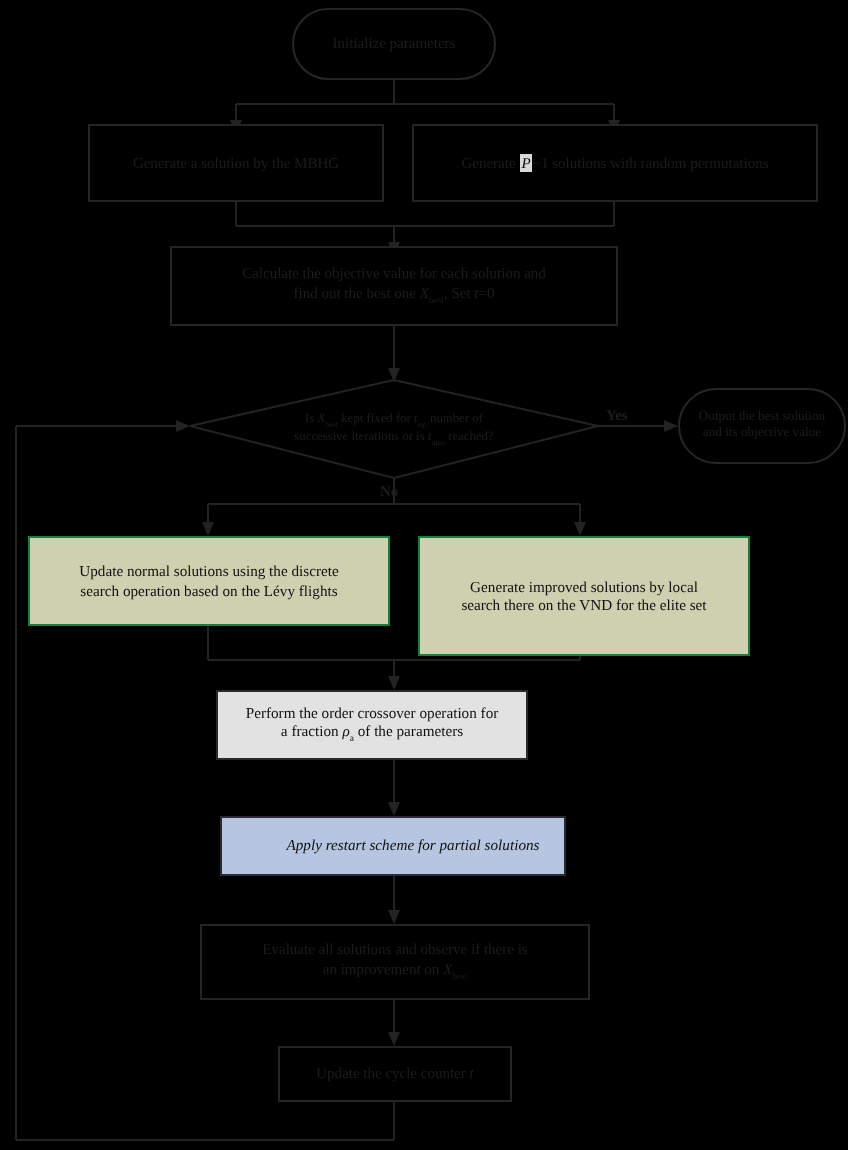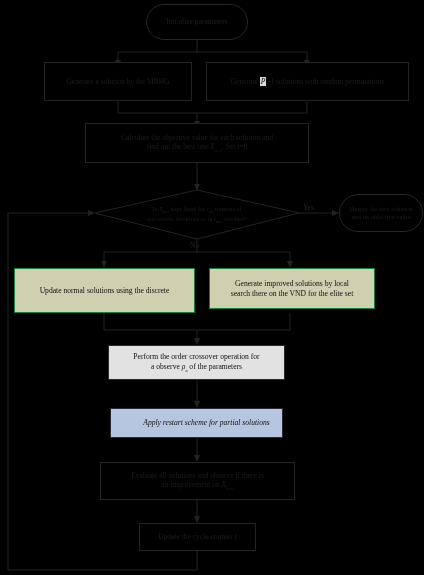--- a/index.html
+++ b/index.html
@@ -187,34 +187,35 @@
   <div class="node terminal" style="left:339px;top:194px;width:84px;height:38px;font-size:6.6px;">
     <span class="txt">
       <span>Output the best solution</span><br>
       <span>and its objective value</span>
     </span>
   </div>
 
   <div class="node proc-olive" style="left:14px;top:268px;width:181px;height:45px;font-size:7.6px;">
     <span class="txt">
       <span>Update normal solutions using the discrete</span><br>
-    </span>
-  </div>
-
-  <div class="node proc-olive" style="left:209px;top:268px;width:166px;height:41px;font-size:7.6px;">
+      <span>search operation based on the Lévy flights</span>
+    </span>
+  </div>
+
+  <div class="node proc-olive" style="left:209px;top:268px;width:166px;height:60px;font-size:7.6px;">
     <span class="txt">
       <span>Generate improved solutions by local</span><br>
       <span>search there on the VND for the elite set</span>
     </span>
   </div>
 
-  <div class="node proc-grey" style="left:108px;top:345px;width:177px;height:35px;font-size:7.6px;">
+  <div class="node proc-grey" style="left:108px;top:345px;width:156px;height:35px;font-size:7.6px;">
     <span class="txt">
       <span>Perform the order crossover operation for</span><br>
-      <span>a observe </span><i class="v">ρ</i><sub>a</sub><span> of the parameters</span>
+      <span>a fraction </span><i class="v">ρ</i><sub>a</sub><span> of the parameters</span>
     </span>
   </div>
 
   <div class="node proc-blue" style="left:110px;top:408px;width:173px;height:30px;font-size:7.6px;padding-left:24px;">
     <span class="txt">Apply restart scheme for partial solutions</span>
   </div>
 
   <div class="node proc-dark" style="left:100px;top:462px;width:195px;height:38px;font-size:7.5px;">
     <span class="txt">
       <span>Evaluate all solutions and observe if there is</span><br>

